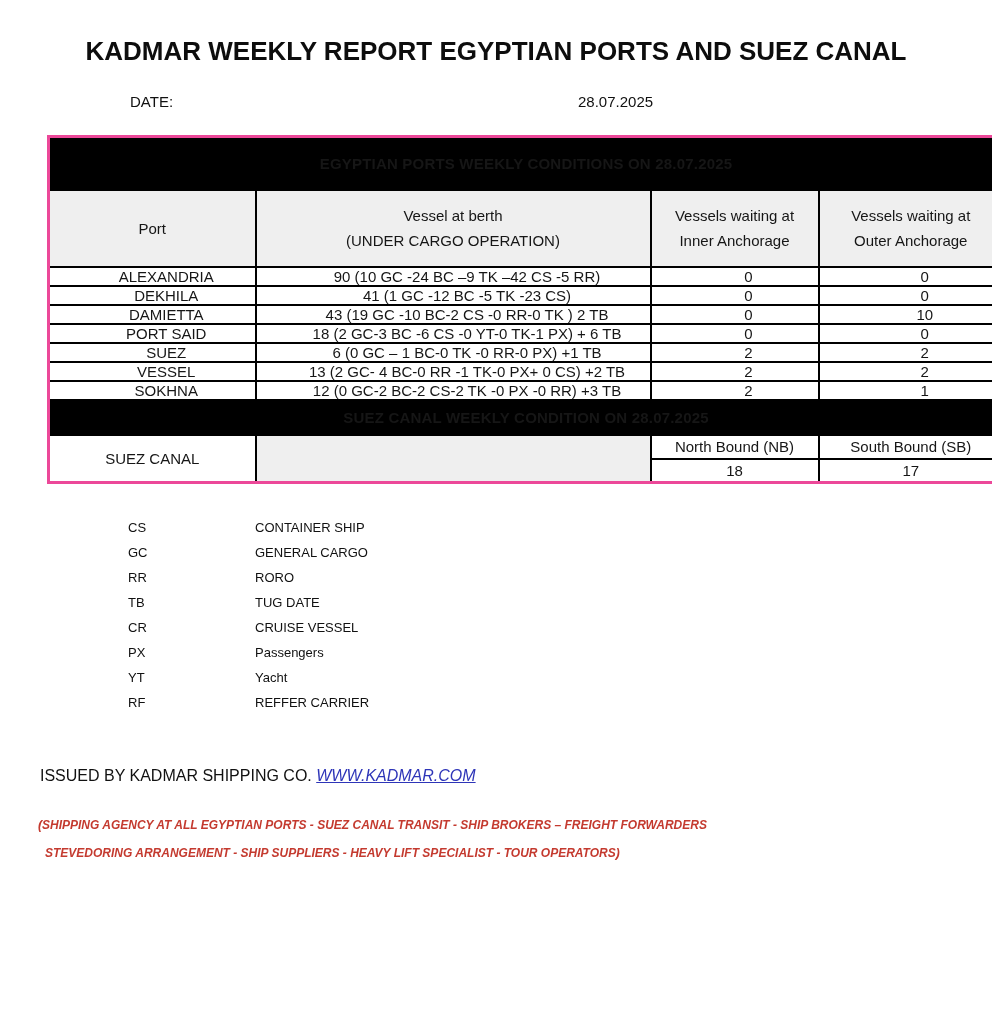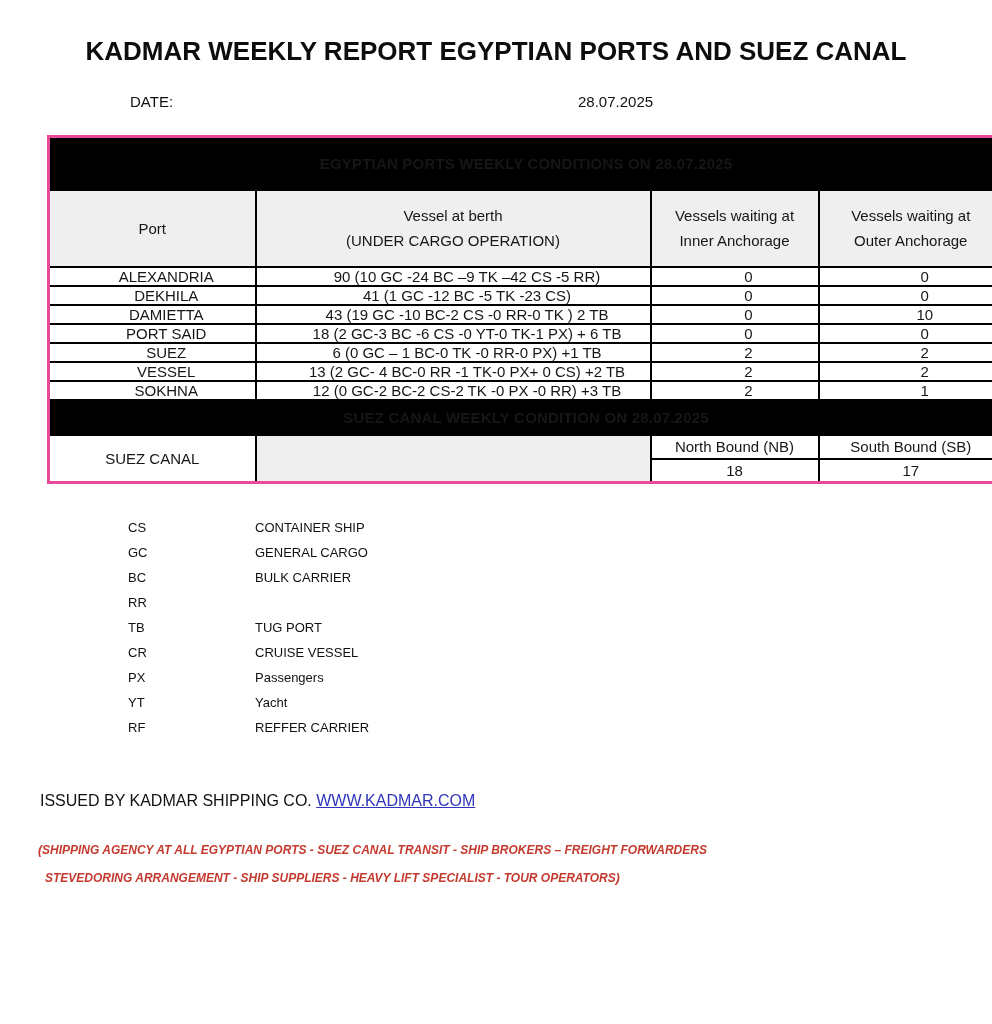--- a/index.html
+++ b/index.html
@@ -68,20 +68,21 @@
   .legend { margin-left: 128px; margin-top: 31px; }
   .legend-item { display: flex; height: 25px; align-items: center; font-size: 13px; }
   .legend-code { width: 127px; }
   .legend-label { flex: 1; }
 
   .issued-row { margin-left: 40px; margin-top: 52px; font-size: 16px; color: #111; }
   .issued-row a {
     color: var(--link-blue, #2e35b8);
     text-decoration: underline;
     cursor: pointer;
+    font-style: italic;
   }
 
   .tagline {
     margin-left: 38px;
     margin-top: 26px;
     font-size: 12px;
     font-style: italic;
     font-weight: bold;
     color: var(--tagline-red, #c43a2f);
     line-height: 28px;
@@ -191,29 +192,26 @@
   <div class="legend">
     <div class="legend-item">
       <span class="legend-code">CS</span>
       <span class="legend-label">CONTAINER SHIP</span>
     </div>
     <div class="legend-item">
       <span class="legend-code">GC</span>
       <span class="legend-label">GENERAL CARGO</span>
     </div>
     <div class="legend-item">
-      <span class="legend-code">BC</span>
-      <span class="legend-label">BULK CARRIER</span>
-    </div>
-    <div class="legend-item">
       <span class="legend-code">RR</span>
+      <span class="legend-label">RORO</span>
     </div>
     <div class="legend-item">
       <span class="legend-code">TB</span>
-      <span class="legend-label">TUG PORT</span>
+      <span class="legend-label">TUG DATE</span>
     </div>
     <div class="legend-item">
       <span class="legend-code">CR</span>
       <span class="legend-label">CRUISE VESSEL</span>
     </div>
     <div class="legend-item">
       <span class="legend-code">PX</span>
       <span class="legend-label">Passengers</span>
     </div>
     <div class="legend-item">

